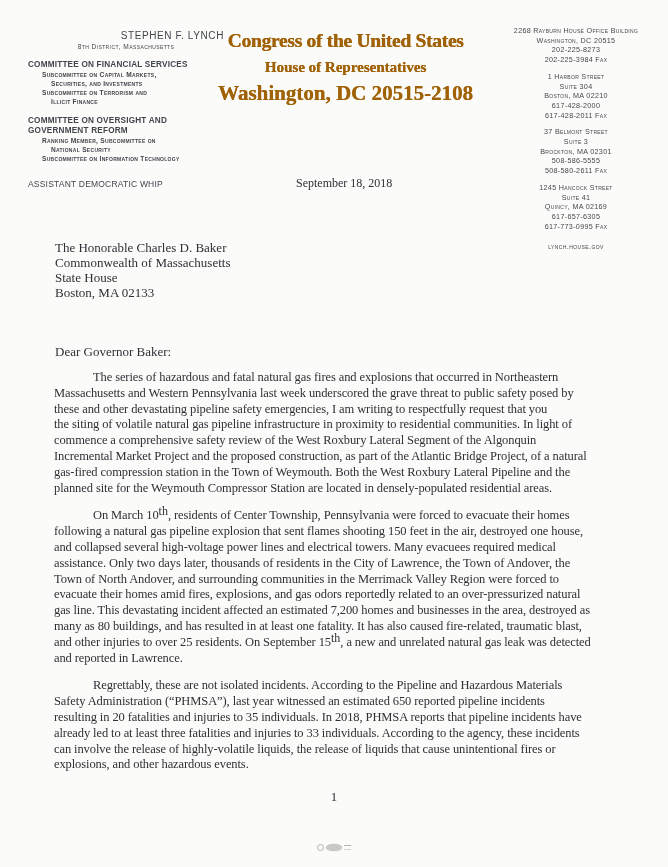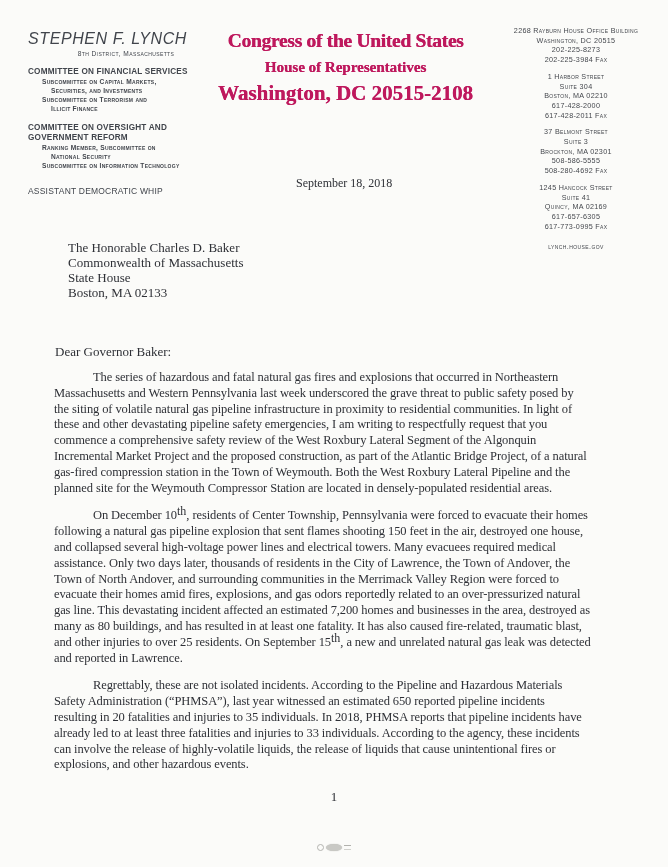--- a/index.html
+++ b/index.html
@@ -6,45 +6,45 @@
   #page{
     position:relative;width:668px;height:867px;margin:0 auto;
     background:#fbfbf9;overflow:hidden;
     font-family:"Liberation Serif","DejaVu Serif",serif;color:#2e3036;
   }
   
   .lh-left{
     position:absolute;left:28px;top:30px;width:196px;
     font-family:"Liberation Sans","DejaVu Sans",sans-serif;color:#41454c;
   }
-  .member-name{text-align:left;font-size:16px;letter-spacing:.6px;font-style:italic;}
+  .member-name{text-align:right;font-size:10px;letter-spacing:.6px;}
   .member-district{text-align:center;font-size:6.6px;font-variant:small-caps;letter-spacing:.4px;margin-top:2px;}
   .lh-section{margin-top:10px;font-weight:bold;}
   .lh-section-title{font-size:8.2px;letter-spacing:.2px;line-height:10px;}
   .lh-sub-line{font-size:6.6px;font-variant:small-caps;letter-spacing:.3px;line-height:9px;}
   .ind1{padding-left:14px;}
   .ind2{padding-left:23px;}
   .member-role{margin-top:16px;font-size:8.5px;letter-spacing:.2px;}
 
-  .lh-center{position:absolute;left:208px;top:30px;width:275px;text-align:center;color:#be185d;}
+  .lh-center{position:absolute;left:208px;top:30px;width:275px;text-align:center;color:#a16207;}
   .heading-line1{font-size:19.5px;font-weight:700;letter-spacing:-.3px;text-shadow:.4px 0 0 currentColor;}
   .heading-line2{font-size:15px;font-weight:700;margin-top:7px;text-shadow:.3px 0 0 currentColor;}
   .heading-line3{font-size:21px;font-weight:700;margin-top:5px;text-shadow:.3px 0 0 currentColor;}
 
   .lh-right{
     position:absolute;left:488px;top:26px;width:176px;text-align:center;
     font-family:"Liberation Sans","DejaVu Sans",sans-serif;color:#44474d;
   }
   .office-block{margin-bottom:7px;}
   .office-line{font-size:7.2px;font-variant:small-caps;letter-spacing:.3px;line-height:9.7px;}
   .website{margin-top:11px;font-size:7.2px;font-variant:small-caps;letter-spacing:.4px;}
 
   
   .date{position:absolute;left:296px;top:176px;font-size:12px;}
-  .recipient{position:absolute;left:68px;top:240px;font-size:13px;line-height:15px;}
+  .recipient{position:absolute;left:55px;top:240px;font-size:13px;line-height:15px;}
   .salutation{position:absolute;left:55px;top:344px;font-size:13px;text-align:right;}
   .letter-body{position:absolute;left:54px;top:370px;width:600px;}
   .para{margin:0 0 12px 0;}
   .line{font-size:12.5px;line-height:15.8px;letter-spacing:-.1px;white-space:nowrap;}
   .para .line:first-child{text-indent:39px;}
   .line sup{font-size:12px;letter-spacing:0;vertical-align:4px;line-height:0;}
 
   .page-number{position:absolute;left:0;right:0;top:789px;text-align:center;font-size:13px;}
   .recycle-mark{
     position:absolute;left:0;right:0;top:842px;height:10px;
@@ -99,21 +99,21 @@
           <div class="office-line">Suite 304</div>
           <div class="office-line">Boston, MA 02210</div>
           <div class="office-line">617-428-2000</div>
           <div class="office-line">617-428-2011 Fax</div>
         </div>
         <div class="office-block">
           <div class="office-line">37 Belmont Street</div>
           <div class="office-line">Suite 3</div>
           <div class="office-line">Brockton, MA 02301</div>
           <div class="office-line">508-586-5555</div>
-          <div class="office-line">508-280-4692 Fax</div>
+          <div class="office-line">508-580-2611 Fax</div>
         </div>
         <div class="office-block">
           <div class="office-line">1245 Hancock Street</div>
           <div class="office-line">Suite 41</div>
           <div class="office-line">Quincy, MA 02169</div>
           <div class="office-line">617-657-6305</div>
           <div class="office-line">617-773-0995 Fax</div>
         </div>
       </div>
     <div class="website">lynch.house.gov</div>
@@ -127,29 +127,29 @@
       <div class="addr-line">State House</div>
       <div class="addr-line">Boston, MA 02133</div>
     </div>
 
   <div class="salutation">Dear Governor Baker:</div>
 
   <div class="letter-body">
       <div class="para">
         <div class="line"><span>The series of hazardous and fatal natural gas fires and explosions that occurred in Northeastern</span></div>
         <div class="line"><span>Massachusetts and Western Pennsylvania last week underscored the grave threat to public safety posed by</span></div>
+        <div class="line"><span>these and other devastating pipeline safety emergencies, I am writing to respectfully request that you</span></div>
         <div class="line"><span>the siting of volatile natural gas pipeline infrastructure in proximity to residential communities. In light of</span></div>
-        <div class="line"><span>these and other devastating pipeline safety emergencies, I am writing to respectfully request that you</span></div>
         <div class="line"><span>commence a comprehensive safety review of the West Roxbury Lateral Segment of the Algonquin</span></div>
         <div class="line"><span>Incremental Market Project and the proposed construction, as part of the Atlantic Bridge Project, of a natural</span></div>
         <div class="line"><span>gas-fired compression station in the Town of Weymouth. Both the West Roxbury Lateral Pipeline and the</span></div>
         <div class="line"><span>planned site for the Weymouth Compressor Station are located in densely-populated residential areas.</span></div>
       </div>
       <div class="para">
-        <div class="line"><span>On December 10</span><sup>th</sup><span>, residents of Center Township, Pennsylvania were forced to evacuate their homes</span></div>
+        <div class="line"><span>On March 10</span><sup>th</sup><span>, residents of Center Township, Pennsylvania were forced to evacuate their homes</span></div>
         <div class="line"><span>following a natural gas pipeline explosion that sent flames shooting 150 feet in the air, destroyed one house,</span></div>
         <div class="line"><span>and collapsed several high-voltage power lines and electrical towers. Many evacuees required medical</span></div>
         <div class="line"><span>assistance. Only two days later, thousands of residents in the City of Lawrence, the Town of Andover, the</span></div>
         <div class="line"><span>Town of North Andover, and surrounding communities in the Merrimack Valley Region were forced to</span></div>
         <div class="line"><span>evacuate their homes amid fires, explosions, and gas odors reportedly related to an over-pressurized natural</span></div>
         <div class="line"><span>gas line. This devastating incident affected an estimated 7,200 homes and businesses in the area, destroyed as</span></div>
         <div class="line"><span>many as 80 buildings, and has resulted in at least one fatality. It has also caused fire-related, traumatic blast,</span></div>
         <div class="line"><span>and other injuries to over 25 residents. On September 15</span><sup>th</sup><span>, a new and unrelated natural gas leak was detected</span></div>
         <div class="line"><span>and reported in Lawrence.</span></div>
       </div>

